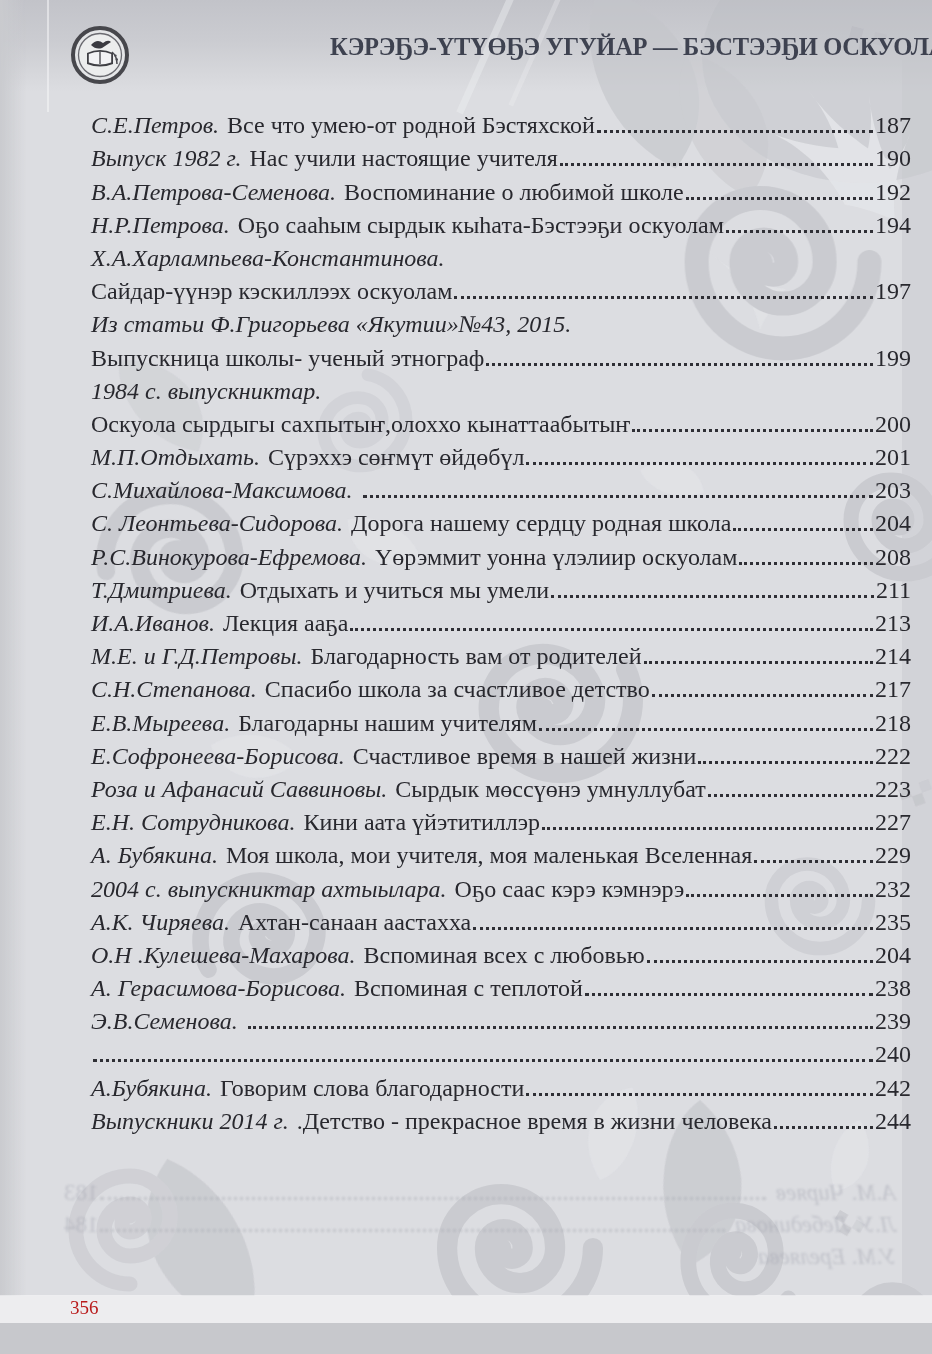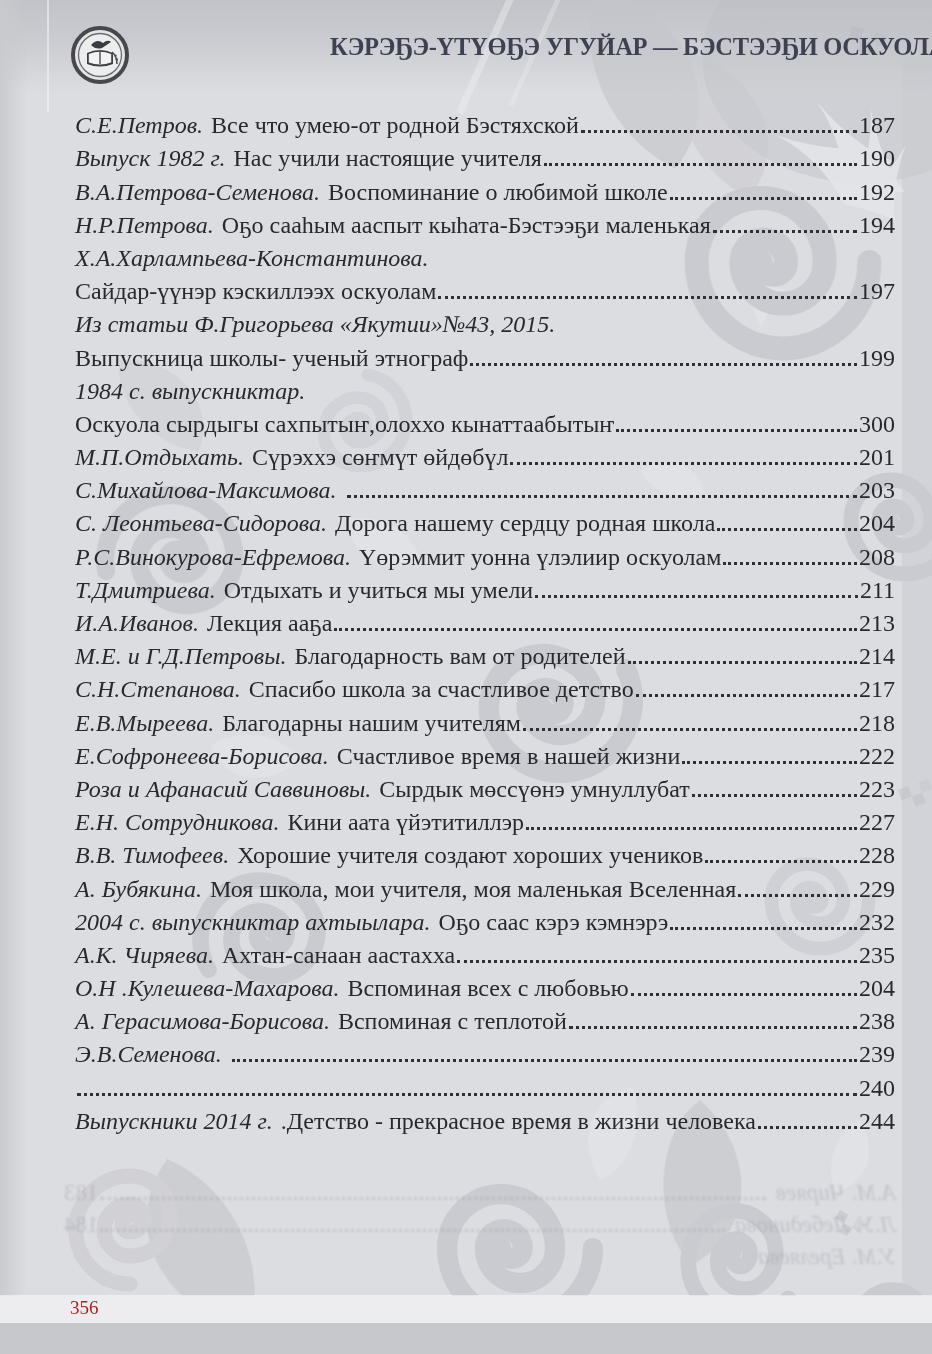--- a/index.html
+++ b/index.html
@@ -16,21 +16,21 @@
   }
   .vline{position:absolute;left:47px;top:0;width:2px;height:112px;background:rgba(245,246,248,.55);z-index:3;}
   svg.bg{position:absolute;left:0;top:0;z-index:2;}
   .emblem{position:absolute;left:70px;top:25px;z-index:4;}
   .title{
     position:absolute;top:33px;left:330px;right:28px;z-index:4;
     text-align:center;white-space:nowrap;
     font-weight:700;font-size:24.5px;letter-spacing:-0.3px;
     color:#3e4250;
   }
-  .toc{position:absolute;left:75px;top:106px;width:820px;z-index:4;}
+  .toc{position:absolute;left:91px;top:106px;width:820px;z-index:4;}
   .toc-line{
     display:flex;align-items:flex-end;height:33.2px;
     font-size:24px;color:#28282e;white-space:nowrap;
   }
   .toc-author{font-style:italic;margin-right:8px;}
   .toc-title{}
   .toc-leader{
     flex:1 1 auto;min-width:12px;
     border-bottom:3px dotted #2f2f35;
     margin:0 2px 6px 2px;
@@ -156,21 +156,21 @@
         <span class="toc-page">190</span>
       </div>
       <div class="toc-line">
         <span class="toc-author">В.А.Петрова-Семенова.</span>
         <span class="toc-title">Воспоминание о любимой школе</span>
         <span class="toc-leader"></span>
         <span class="toc-page">192</span>
       </div>
       <div class="toc-line">
         <span class="toc-author">Н.Р.Петрова.</span>
-        <span class="toc-title">Оҕо сааһым ааспыт кыһата-Бэстээҕи маленькая</span>
+        <span class="toc-title">Оҕо сааһым сырдык кыһата-Бэстээҕи оскуолам</span>
         <span class="toc-leader"></span>
         <span class="toc-page">194</span>
       </div>
       <div class="toc-line">
         <span class="toc-author">Х.А.Харлампьева-Константинова.</span>
       </div>
       <div class="toc-line">
         <span class="toc-title">Сайдар-үүнэр кэскиллээх оскуолам</span>
         <span class="toc-leader"></span>
         <span class="toc-page">197</span>
@@ -182,21 +182,21 @@
         <span class="toc-title">Выпускница школы- ученый этнограф</span>
         <span class="toc-leader"></span>
         <span class="toc-page">199</span>
       </div>
       <div class="toc-line">
         <span class="toc-author">1984 с. выпускниктар.</span>
       </div>
       <div class="toc-line">
         <span class="toc-title">Оскуола сырдыгы сахпытыҥ,олоххо кынаттаабытыҥ</span>
         <span class="toc-leader"></span>
-        <span class="toc-page">300</span>
+        <span class="toc-page">200</span>
       </div>
       <div class="toc-line">
         <span class="toc-author">М.П.Отдыхать.</span>
         <span class="toc-title">Сүрэххэ сөҥмүт өйдөбүл</span>
         <span class="toc-leader"></span>
         <span class="toc-page">201</span>
       </div>
       <div class="toc-line">
         <span class="toc-author">С.Михайлова-Максимова.</span>
         <span class="toc-leader"></span>
@@ -256,26 +256,20 @@
         <span class="toc-leader"></span>
         <span class="toc-page">223</span>
       </div>
       <div class="toc-line">
         <span class="toc-author">Е.Н. Сотрудникова.</span>
         <span class="toc-title">Кини аата үйэтитиллэр</span>
         <span class="toc-leader"></span>
         <span class="toc-page">227</span>
       </div>
       <div class="toc-line">
-        <span class="toc-author">В.В. Тимофеев.</span>
-        <span class="toc-title">Хорошие учителя создают хороших учеников</span>
-        <span class="toc-leader"></span>
-        <span class="toc-page">228</span>
-      </div>
-      <div class="toc-line">
         <span class="toc-author">А. Бубякина.</span>
         <span class="toc-title">Моя школа, мои учителя, моя маленькая Вселенная</span>
         <span class="toc-leader"></span>
         <span class="toc-page">229</span>
       </div>
       <div class="toc-line">
         <span class="toc-author">2004 с. выпускниктар ахтыылара.</span>
         <span class="toc-title">Оҕо саас кэрэ кэмнэрэ</span>
         <span class="toc-leader"></span>
         <span class="toc-page">232</span>
@@ -299,20 +293,26 @@
         <span class="toc-page">238</span>
       </div>
       <div class="toc-line">
         <span class="toc-author">Э.В.Семенова.</span>
         <span class="toc-leader"></span>
         <span class="toc-page">239</span>
       </div>
       <div class="toc-line">
         <span class="toc-leader"></span>
         <span class="toc-page">240</span>
+      </div>
+      <div class="toc-line">
+        <span class="toc-author">А.Бубякина.</span>
+        <span class="toc-title">Говорим слова благодарности</span>
+        <span class="toc-leader"></span>
+        <span class="toc-page">242</span>
       </div>
       <div class="toc-line">
         <span class="toc-author">Выпускники 2014 г.</span>
         <span class="toc-title">.Детство - прекрасное время в жизни человека</span>
         <span class="toc-leader"></span>
         <span class="toc-page">244</span>
       </div>
     </div>
 
   <div class="bleed-zone">

